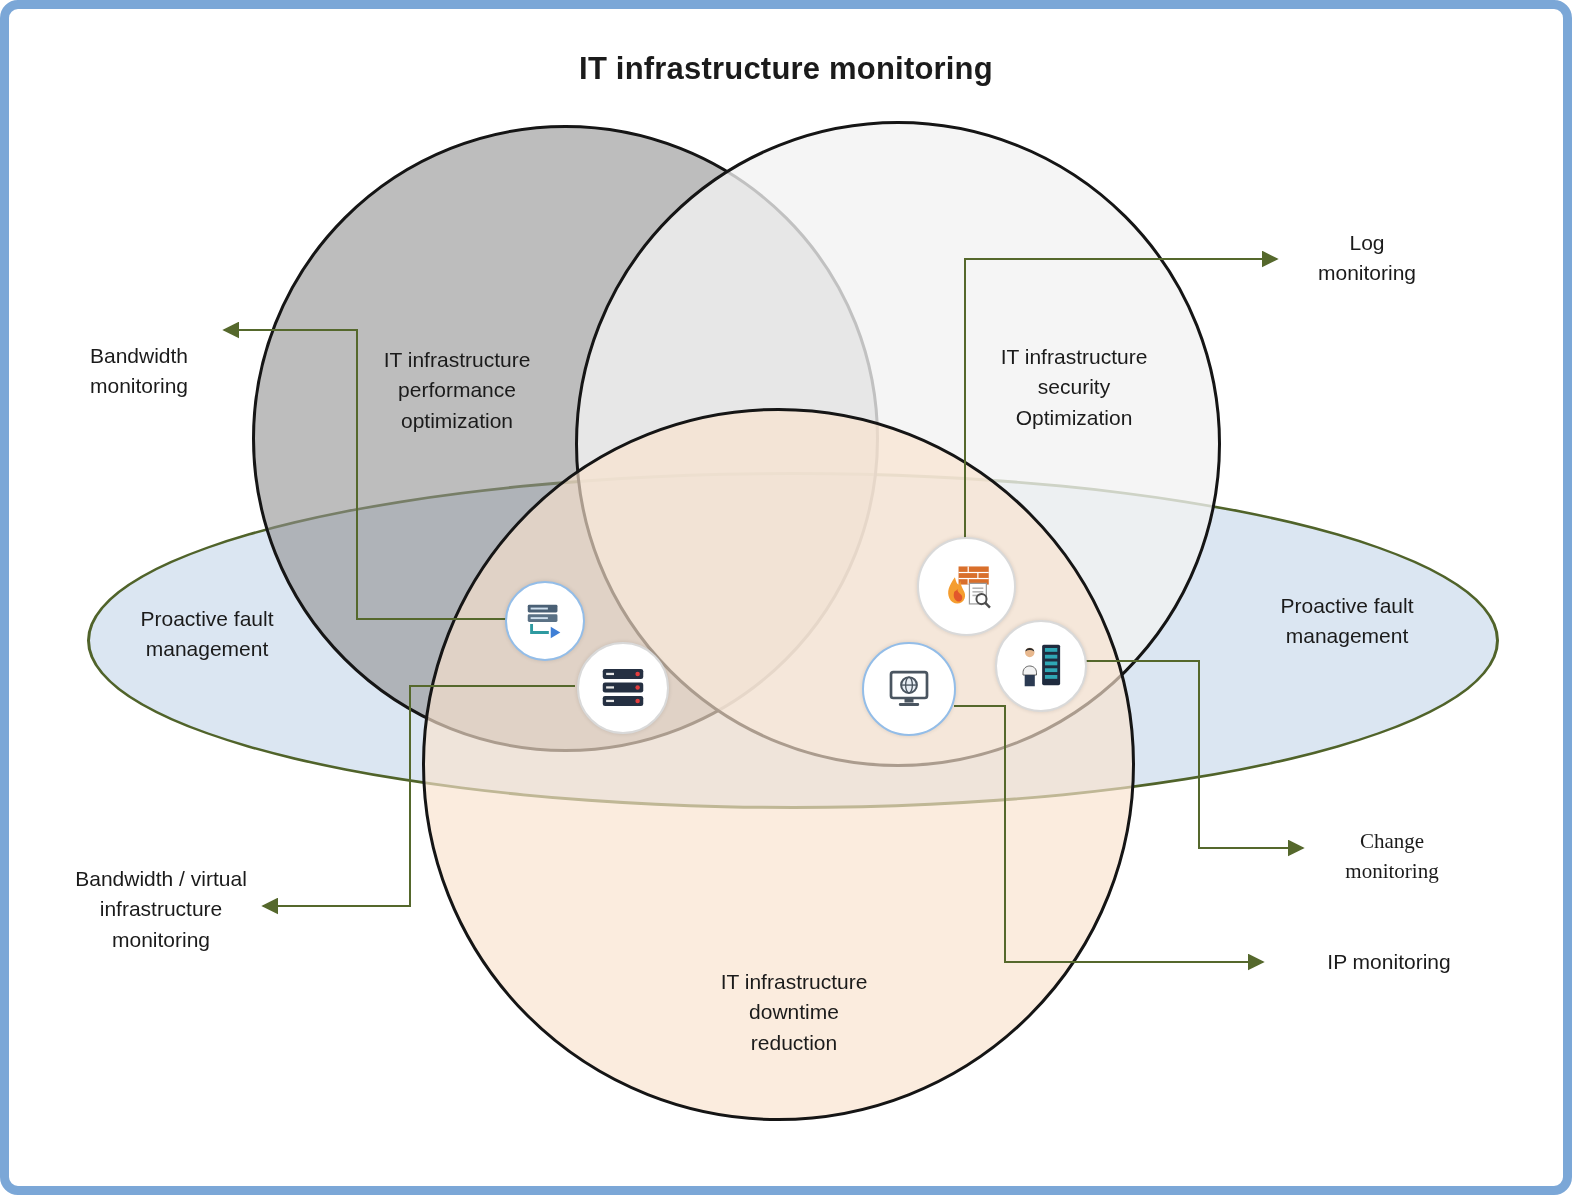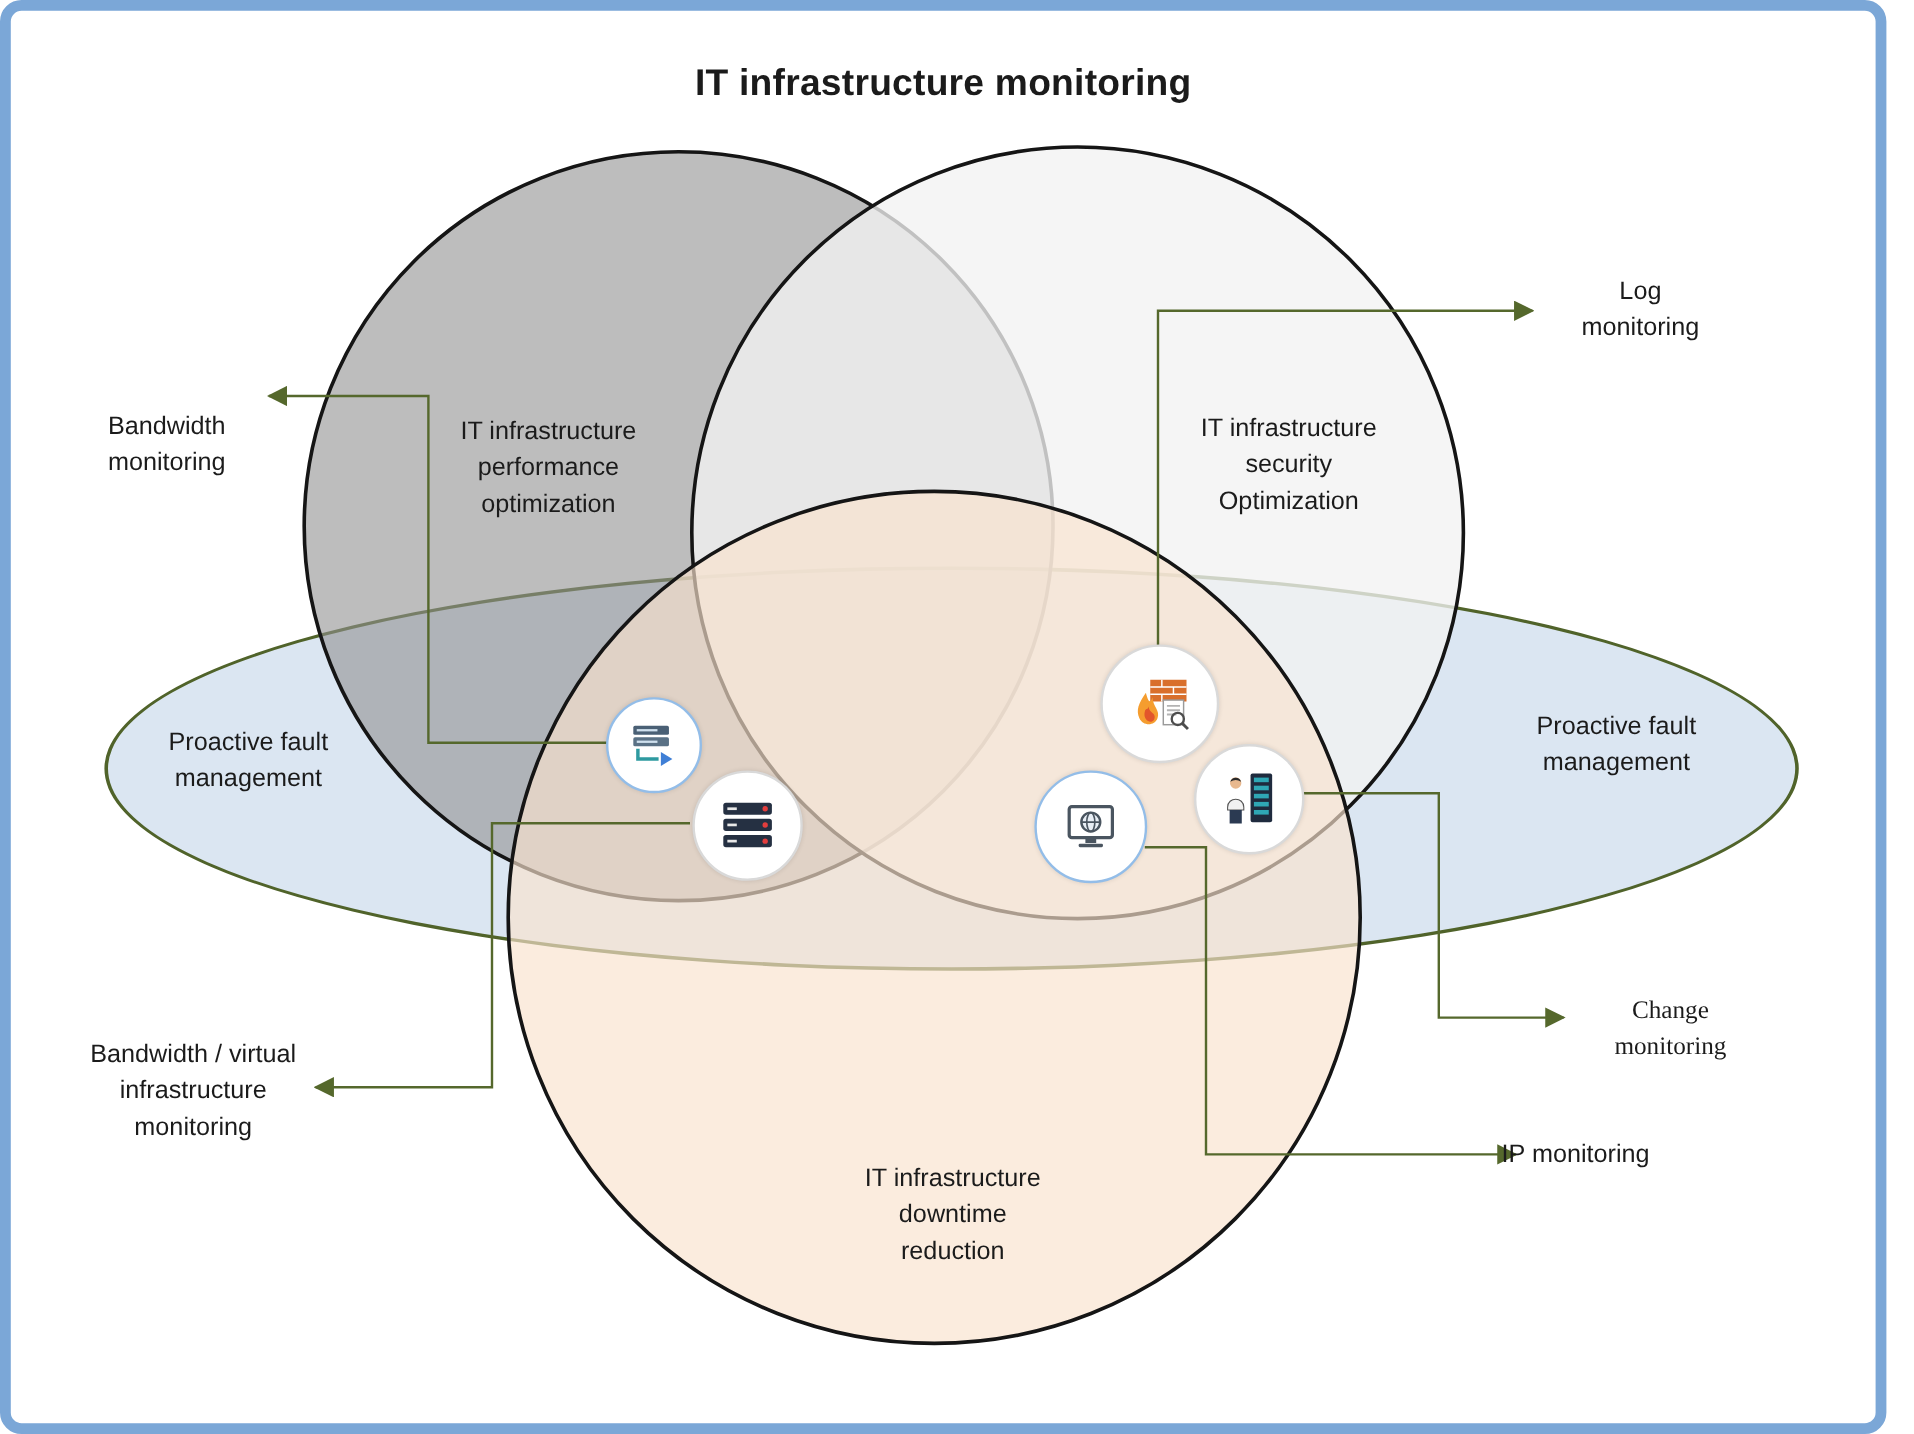--- a/index.html
+++ b/index.html
@@ -74,21 +74,21 @@
 management</div>
   <div class="mlabel" style="left:1218px;top:582px;width:240px;">Proactive fault
 management</div>
 
   <div class="mlabel" style="left:30px;top:292px;width:200px;margin-top:40px;">Bandwidth
 monitoring</div>
   <div class="mlabel" style="left:1258px;top:219px;width:200px;">Log
 monitoring</div>
   <div class="mlabel" style="left:1283px;top:817px;width:200px;font-family:Liberation Serif, serif;">Change
 monitoring</div>
-  <div class="mlabel" style="left:1204px;top:938px;width:200px;">IP monitoring</div>
+  <div class="mlabel" style="left:1280px;top:938px;width:200px;">IP monitoring</div>
   <div class="mlabel" style="left:32px;top:855px;width:240px;">Bandwidth / virtual
 infrastructure
 monitoring</div>
 
   <div class="icon-circle blue-ring" style="left:496px;top:572px;width:76px;height:76px;">
     <svg width="46" height="46" viewBox="0 0 48 48">
       <rect x="6" y="7" width="31" height="8" rx="1.5" fill="#4a6075"></rect>
       <rect x="9" y="10" width="18" height="2" fill="#cfe0ee"></rect>
       <rect x="6" y="17" width="31" height="8" rx="1.5" fill="#5a7185"></rect>
       <rect x="9" y="20" width="18" height="2" fill="#cfe0ee"></rect>

